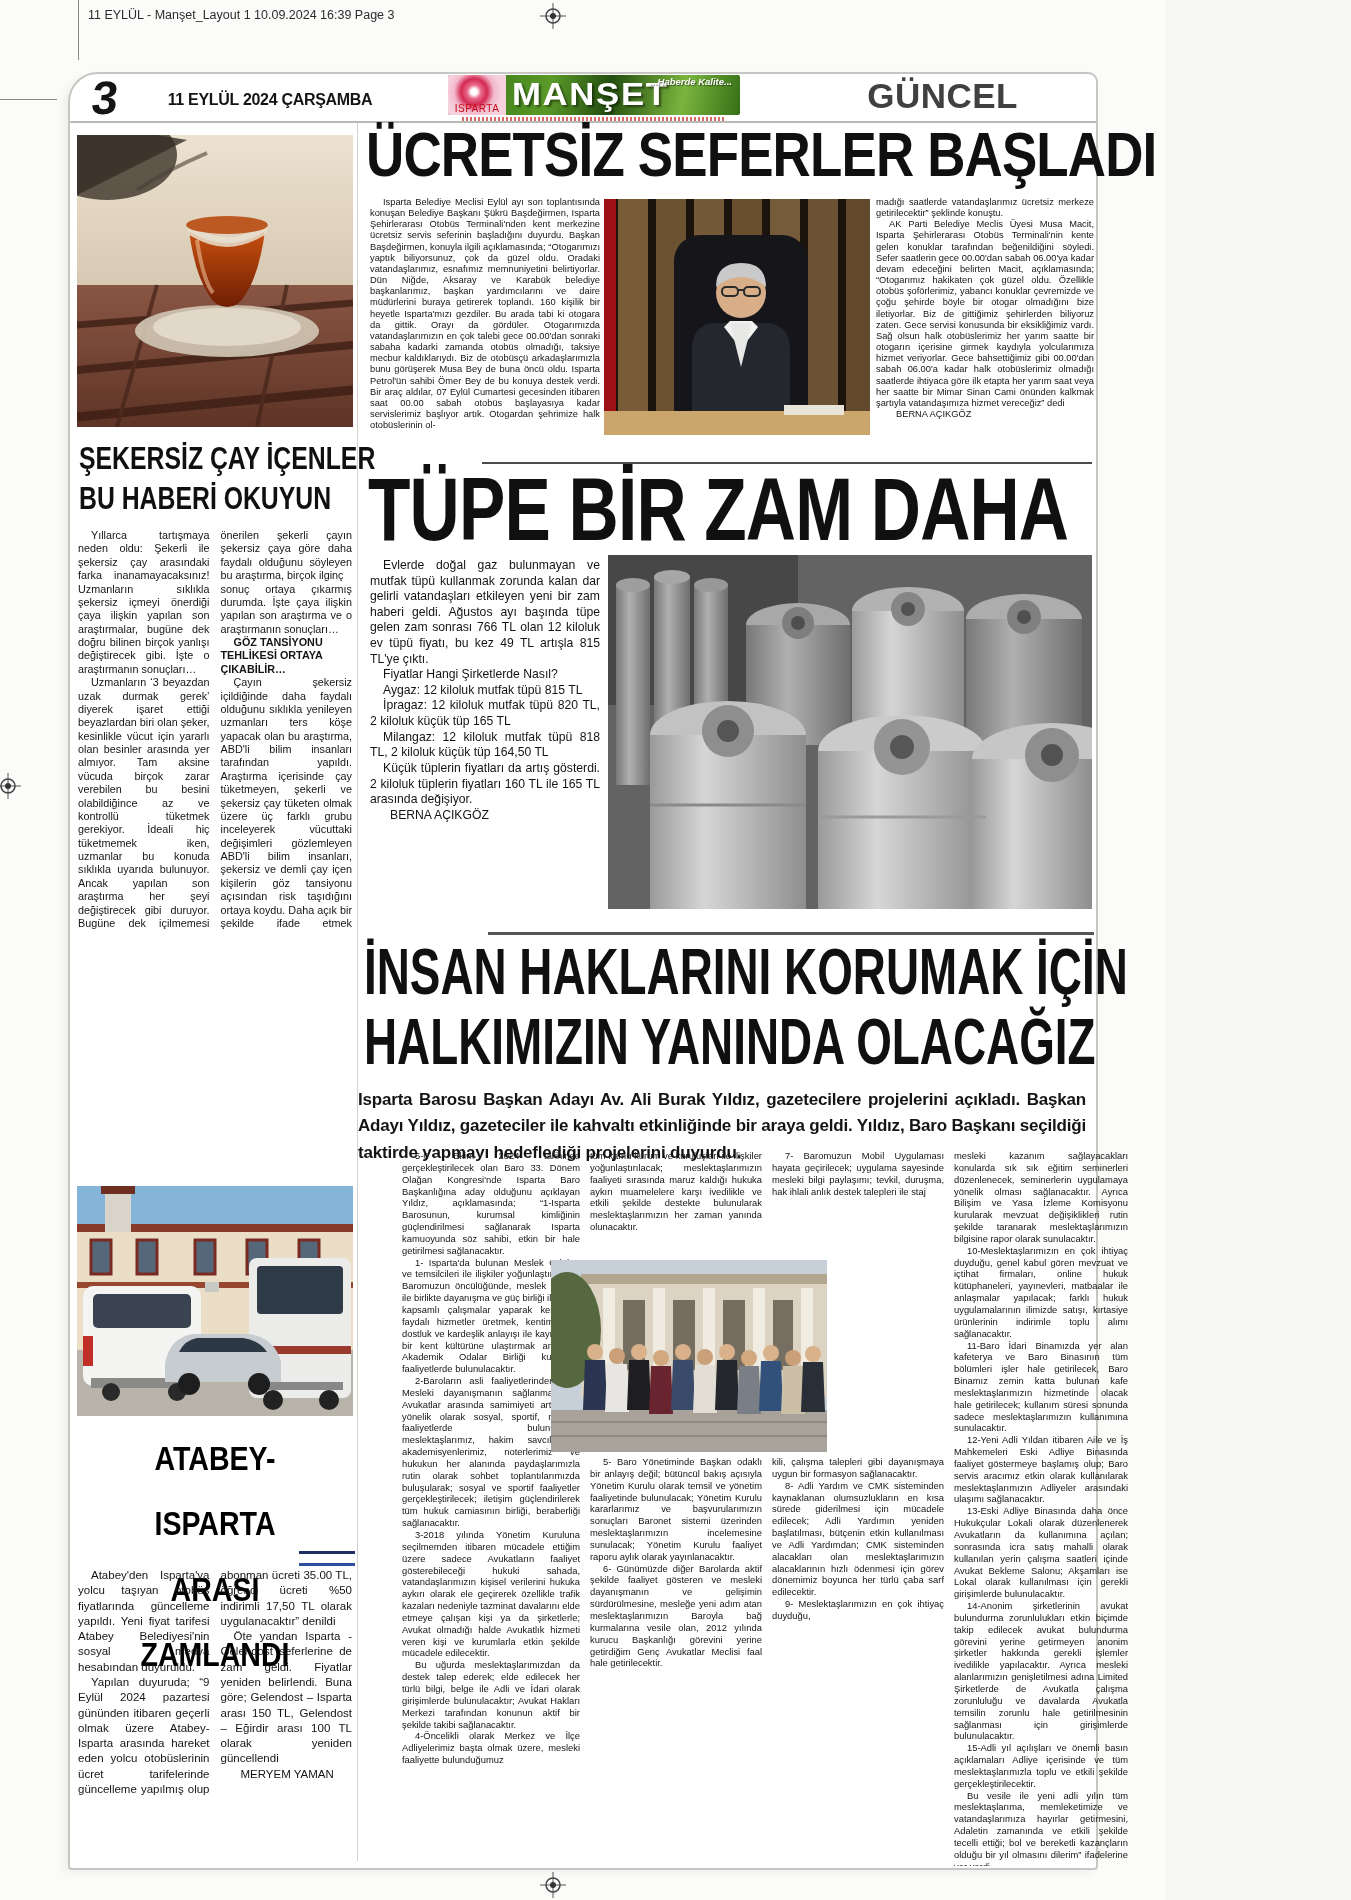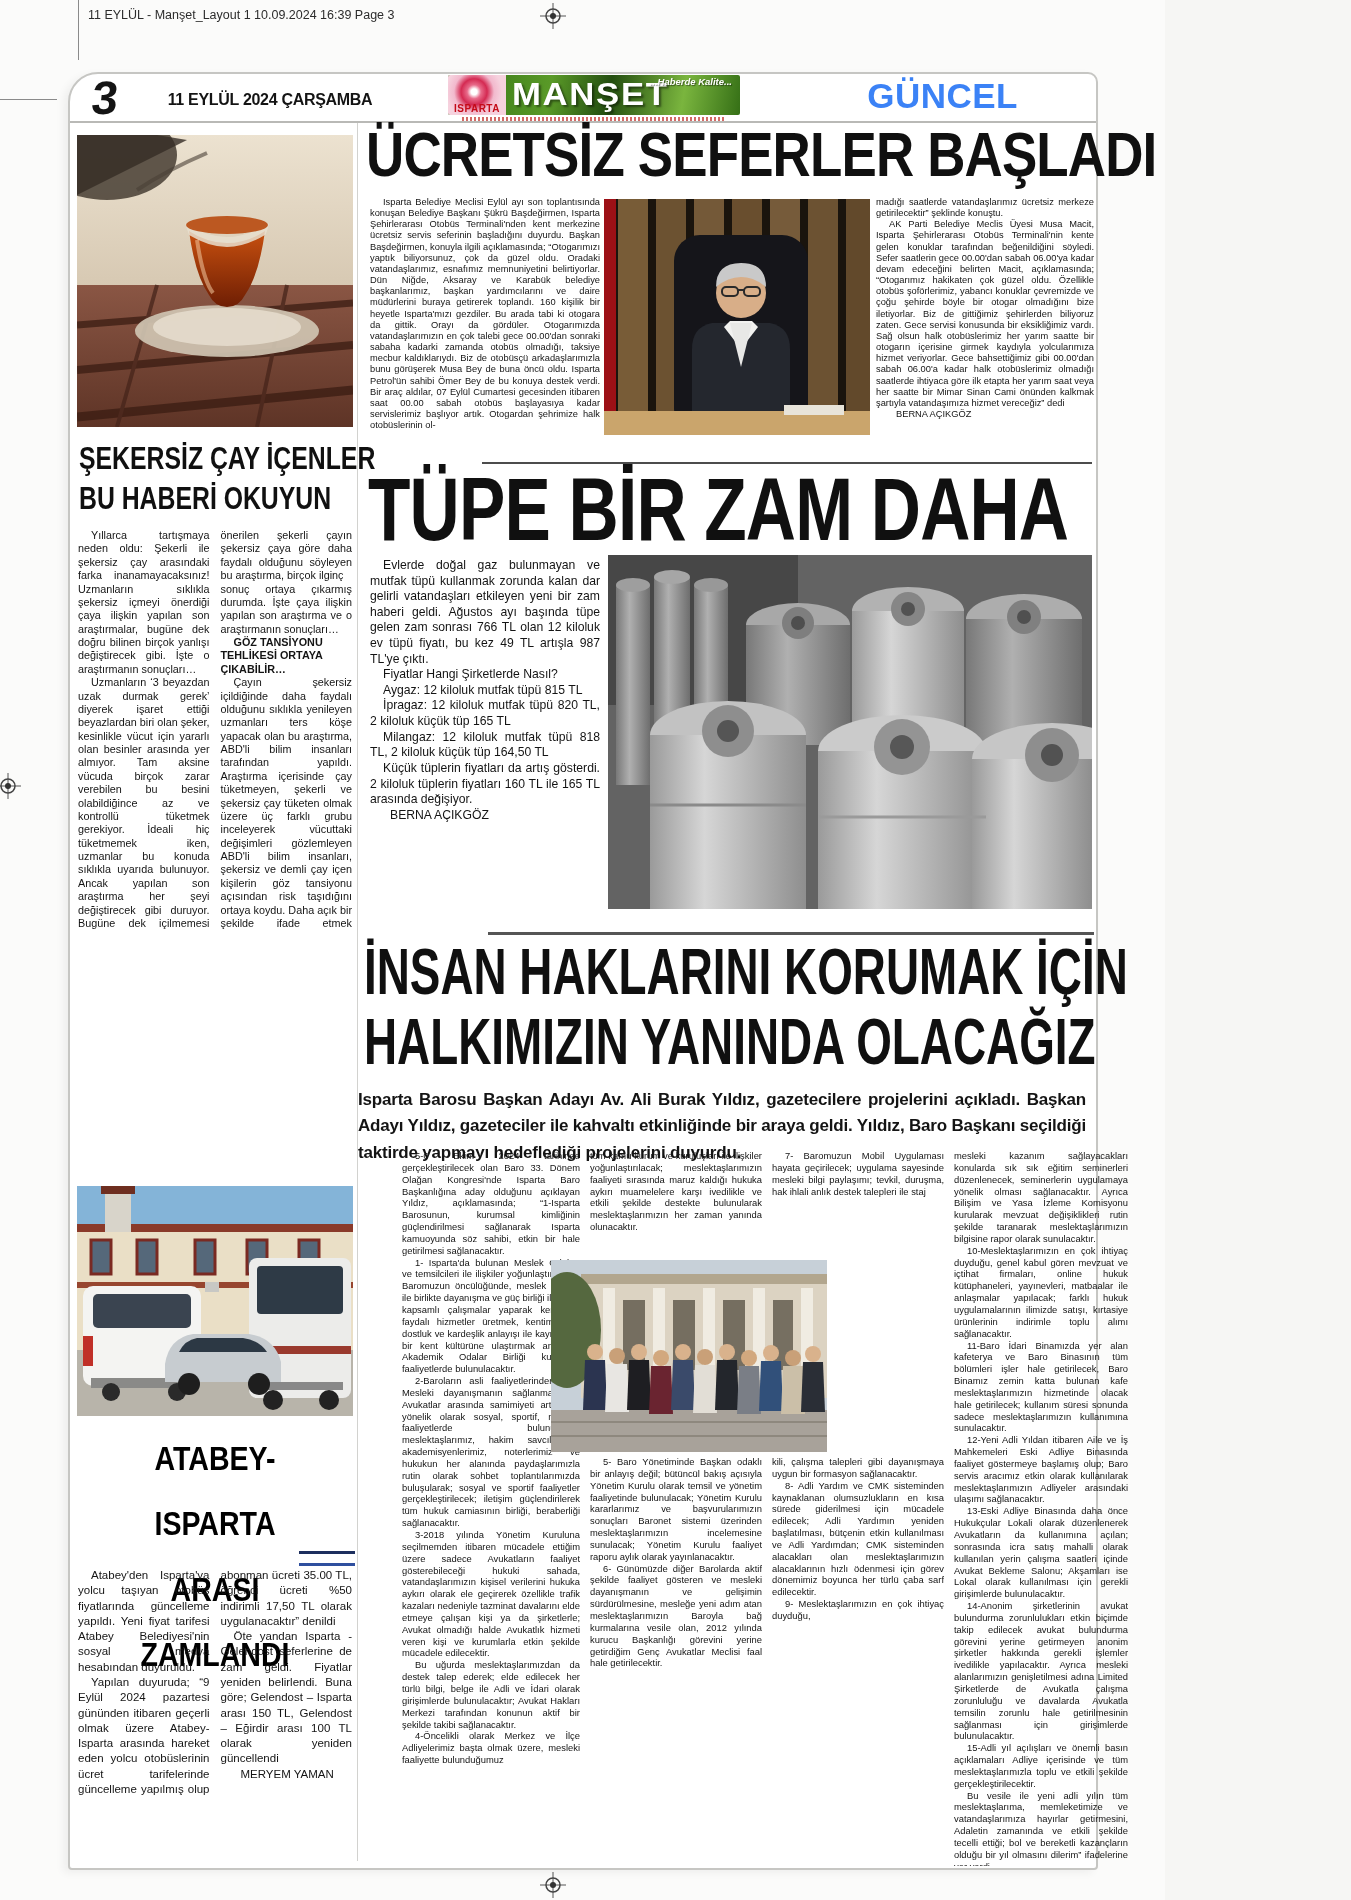--- a/index.html
+++ b/index.html
@@ -9,27 +9,27 @@
   .print-bar{left:88px;top:8px;font-size:12.5px;color:#2c2c2c;}
   .tick-v{left:78px;top:0;width:1px;height:60px;background:#8a8a8a;}
   .tick-h{left:0;top:99px;width:57px;height:1px;background:#8a8a8a;}
   .regmark{width:26px;height:26px;}
   
   .pagebox{left:68px;top:72px;width:1026px;height:1794px;background:#fff;border:2px solid #c6c6c3;border-radius:30px 10px 4px 4px;box-shadow:-5px 3px 8px rgba(0,0,0,0.05);}
   .pagebox .abs{position:absolute;}
   
   .pgnum{left:22px;top:-4px;font-size:47px;font-weight:900;transform:skewX(-6deg);}
   .pgdate{left:80px;top:17px;width:240px;text-align:center;font-size:16px;font-weight:bold;letter-spacing:-0.3px;}
-  .guncel{right:78px;top:2px;font-size:35px;font-weight:800;color:#3b82f6;letter-spacing:0.5px;}
+  .guncel{right:78px;top:2px;font-size:35px;font-weight:800;color:#404040;letter-spacing:0.5px;}
   .hdrline{left:0;right:0;top:47px;height:2px;background:#b9b9b6;}
   .vdivide{left:287px;top:49px;width:1px;height:1738px;background:#d2d2cf;}
   
   .logo{left:378px;top:1px;width:292px;height:40px;background:linear-gradient(100deg,#2e6e12,#5a9a28 35%,#244e10 55%,#7ab53e 80%,#356f16);border-radius:2px;overflow:hidden;}
   .logo-rose{position:absolute;left:0;top:0;width:58px;height:40px;background:radial-gradient(circle at 45% 42%,#fff 0 3px,#e86a8a 7px,#d42a52 13px,#f2b9cd 20px,#f6d2de 28px);}
-  .logo-city{position:absolute;left:0;bottom:1px;width:58px;text-align:center;font-size:10px;font-weight:700;color:#c40a18;letter-spacing:0.5px;}
+  .logo-city{position:absolute;left:0;bottom:1px;width:58px;text-align:center;font-size:10px;font-weight:400;color:#c40a18;letter-spacing:0.5px;}
   .logo-title{position:absolute;left:64px;top:2px;font-size:31px;font-weight:900;color:#fff;letter-spacing:1.5px;text-shadow:2px 2px 2px rgba(0,0,0,0.45);transform:scaleX(1.12);transform-origin:left;}
   .logo-slogan{position:absolute;right:8px;top:1px;font-size:9.5px;font-style:italic;font-weight:bold;color:#fff;text-shadow:1px 1px 1px rgba(0,0,0,0.5);}
   .logo-strip{left:392px;top:43px;width:264px;height:4px;background:repeating-linear-gradient(90deg,#c43a34 0 2px,rgba(255,255,255,0) 2px 4px);opacity:0.75;}
   
   .bighead{font-weight:900;color:#101010;white-space:nowrap;transform-origin:left top;line-height:1;}
   .tea-head{left:9px;top:365px;font-size:31px;line-height:1.3;transform:scaleX(0.80);}
   .uc-head{left:296px;top:49px;font-size:63px;letter-spacing:-1px;transform:scaleX(0.84);}
   .tupe-head{left:298px;top:391px;font-size:89px;letter-spacing:-1px;transform:scaleX(0.78);}
   .insan-h1{left:294px;top:865px;font-size:65px;transform:scaleX(0.705);}
   .insan-h2{left:294px;top:935px;font-size:65px;transform:scaleX(0.705);}
@@ -192,21 +192,21 @@
     </div>
     <div class="abs tb uc-col2">
         <p class="pp s-flush">madığı saatlerde vatandaşlarımız ücretsiz merkeze getirilecektir” şeklinde konuştu.</p>
         <p class="pp s-indent">AK Parti Belediye Meclis Üyesi Musa Macit, Isparta Şehirlerarası Otobüs Terminali'nin kente gelen konuklar tarafından beğenildiğini söyledi. Sefer saatlerin gece 00.00'dan sabah 06.00'ya kadar devam edeceğini belirten Macit, açıklamasında; “Otogarımız hakikaten çok güzel oldu. Özellikle otobüs şoförlerimiz, yabancı konuklar çevremizde ve çoğu şehirde böyle bir otogar olmadığını bize iletiyorlar. Biz de gittiğimiz şehirlerden biliyoruz zaten. Gece servisi konusunda bir eksikliğimiz vardı. Sağ olsun halk otobüslerimiz her yarım saatte bir otogarın içerisine girmek kaydıyla yolcularımıza hizmet veriyorlar. Gece bahsettiğimiz gibi 00.00'dan sabah 06.00'a kadar halk otobüslerimiz olmadığı saatlerde ihtiyaca göre ilk etapta her yarım saat veya her saatte bir Mimar Sinan Cami önünden kalkmak şartıyla vatandaşımıza hizmet vereceğiz” dedi</p>
         <p class="pp s-by">BERNA AÇIKGÖZ</p>
       </div>
     <div class="abs div1"></div>
 
     <div class="abs bighead tupe-head">TÜPE BİR ZAM DAHA</div>
     <div class="abs tb tupe-col">
-        <p class="pp s-indent">Evlerde doğal gaz bulunmayan ve mutfak tüpü kullanmak zorunda kalan dar gelirli vatandaşları etkileyen yeni bir zam haberi geldi. Ağustos ayı başında tüpe gelen zam sonrası 766 TL olan 12 kiloluk ev tüpü fiyatı, bu kez 49 TL artışla 987 TL'ye çıktı.</p>
+        <p class="pp s-indent">Evlerde doğal gaz bulunmayan ve mutfak tüpü kullanmak zorunda kalan dar gelirli vatandaşları etkileyen yeni bir zam haberi geldi. Ağustos ayı başında tüpe gelen zam sonrası 766 TL olan 12 kiloluk ev tüpü fiyatı, bu kez 49 TL artışla 815 TL'ye çıktı.</p>
         <p class="pp s-indent">Fiyatlar Hangi Şirketlerde Nasıl?</p>
         <p class="pp s-indent">Aygaz: 12 kiloluk mutfak tüpü 815 TL</p>
         <p class="pp s-indent">İpragaz: 12 kiloluk mutfak tüpü 820 TL, 2 kiloluk küçük tüp 165 TL</p>
         <p class="pp s-indent">Milangaz: 12 kiloluk mutfak tüpü 818 TL, 2 kiloluk küçük tüp 164,50 TL</p>
         <p class="pp s-indent">Küçük tüplerin fiyatları da artış gösterdi. 2 kiloluk tüplerin fiyatları 160 TL ile 165 TL arasında değişiyor.</p>
         <p class="pp s-by">BERNA AÇIKGÖZ</p>
       </div>
     <div class="abs photo gas-photo">
       <svg width="484" height="354" viewBox="0 0 484 354">
         <defs>

